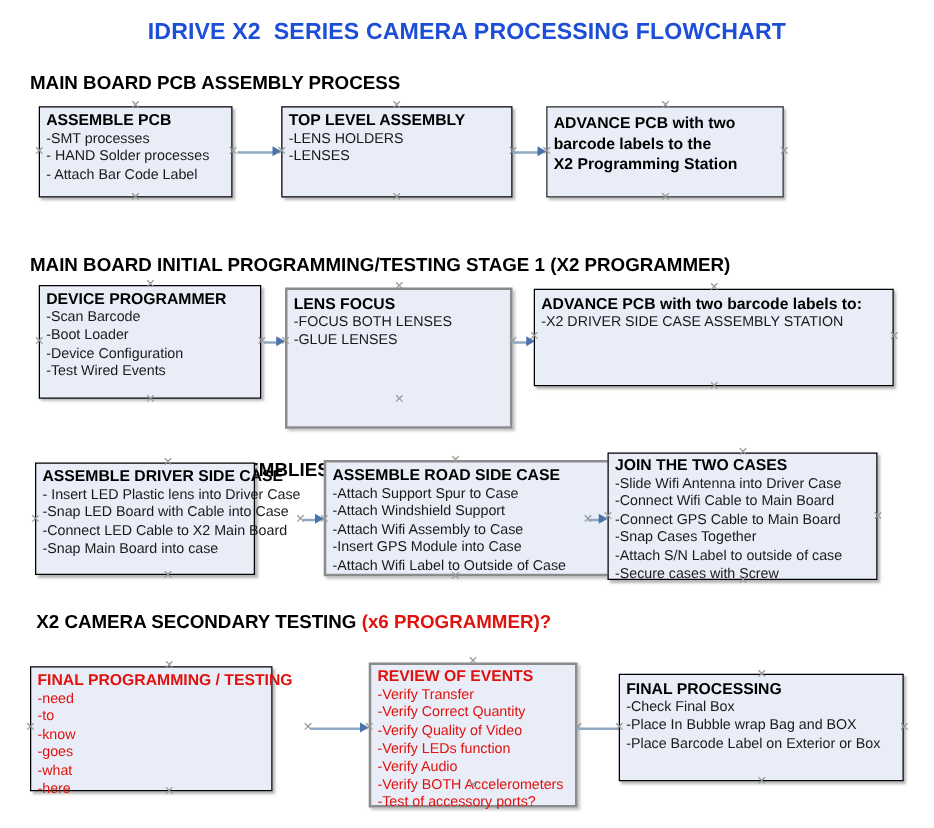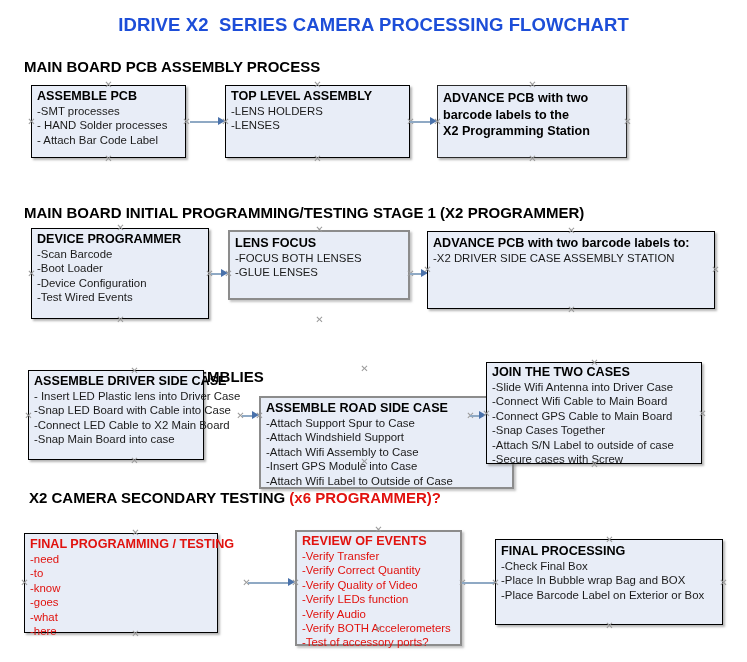--- a/index.html
+++ b/index.html
@@ -184,21 +184,21 @@
     </div>
   </div>
   <div class="xmark" style="left:116px; top:223px;"></div>
   <div class="xmark" style="left:116px; top:315px;"></div>
   <div class="xmark" style="left:27px;  top:269px;"></div>
   <div class="xmark" style="left:205px; top:269px;"></div>
 
   <div class="conn-line" style="left:211px; top:273px; width:13px;"></div>
   <div class="conn-head" style="left:221px; top:269px;"></div>
 
-  <div class="abs box gray-frame" style="left:228px; top:230px; width:182px; height:70px;">
+  <div class="abs box gray-frame" style="left:228px; top:230px; width:182px; height:113px;">
     <div class="box-inner" style="padding-top:4px;">
       <div class="box-title">LENS FOCUS</div>
       <div class="box-line">-FOCUS BOTH LENSES</div>
       <div class="box-line">-GLUE LENSES</div>
     </div>
   </div>
   <div class="xmark" style="left:315px; top:225px;"></div>
   <div class="xmark" style="left:315px; top:315px;"></div>
   <div class="xmark" style="left:224px; top:269px;"></div>
   <div class="xmark" style="left:406px; top:269px;"></div>
@@ -231,21 +231,21 @@
     </div>
   </div>
   <div class="xmark" style="left:130px; top:366px;"></div>
   <div class="xmark" style="left:130px; top:456px;"></div>
   <div class="xmark" style="left:24px;  top:411px;"></div>
   <div class="xmark" style="left:236px; top:411px;"></div>
 
   <div class="conn-line" style="left:242px; top:415px; width:13px;"></div>
   <div class="conn-head" style="left:252px; top:411px;"></div>
 
-  <div class="abs box gray-frame" style="left:259px; top:368px; width:255px; height:93px;margin-top:28px;">
+  <div class="abs box gray-frame" style="left:259px; top:368px; width:255px; height:93px;">
     <div class="box-inner" style="padding-top:3px;">
       <div class="box-title">ASSEMBLE ROAD SIDE CASE</div>
       <div class="box-line">-Attach Support Spur to Case</div>
       <div class="box-line">-Attach Windshield Support</div>
       <div class="box-line">-Attach Wifi Assembly to Case</div>
       <div class="box-line">-Insert GPS Module into Case</div>
       <div class="box-line">-Attach Wifi Label to Outside of Case</div>
     </div>
   </div>
   <div class="xmark" style="left:360px; top:364px;"></div>

